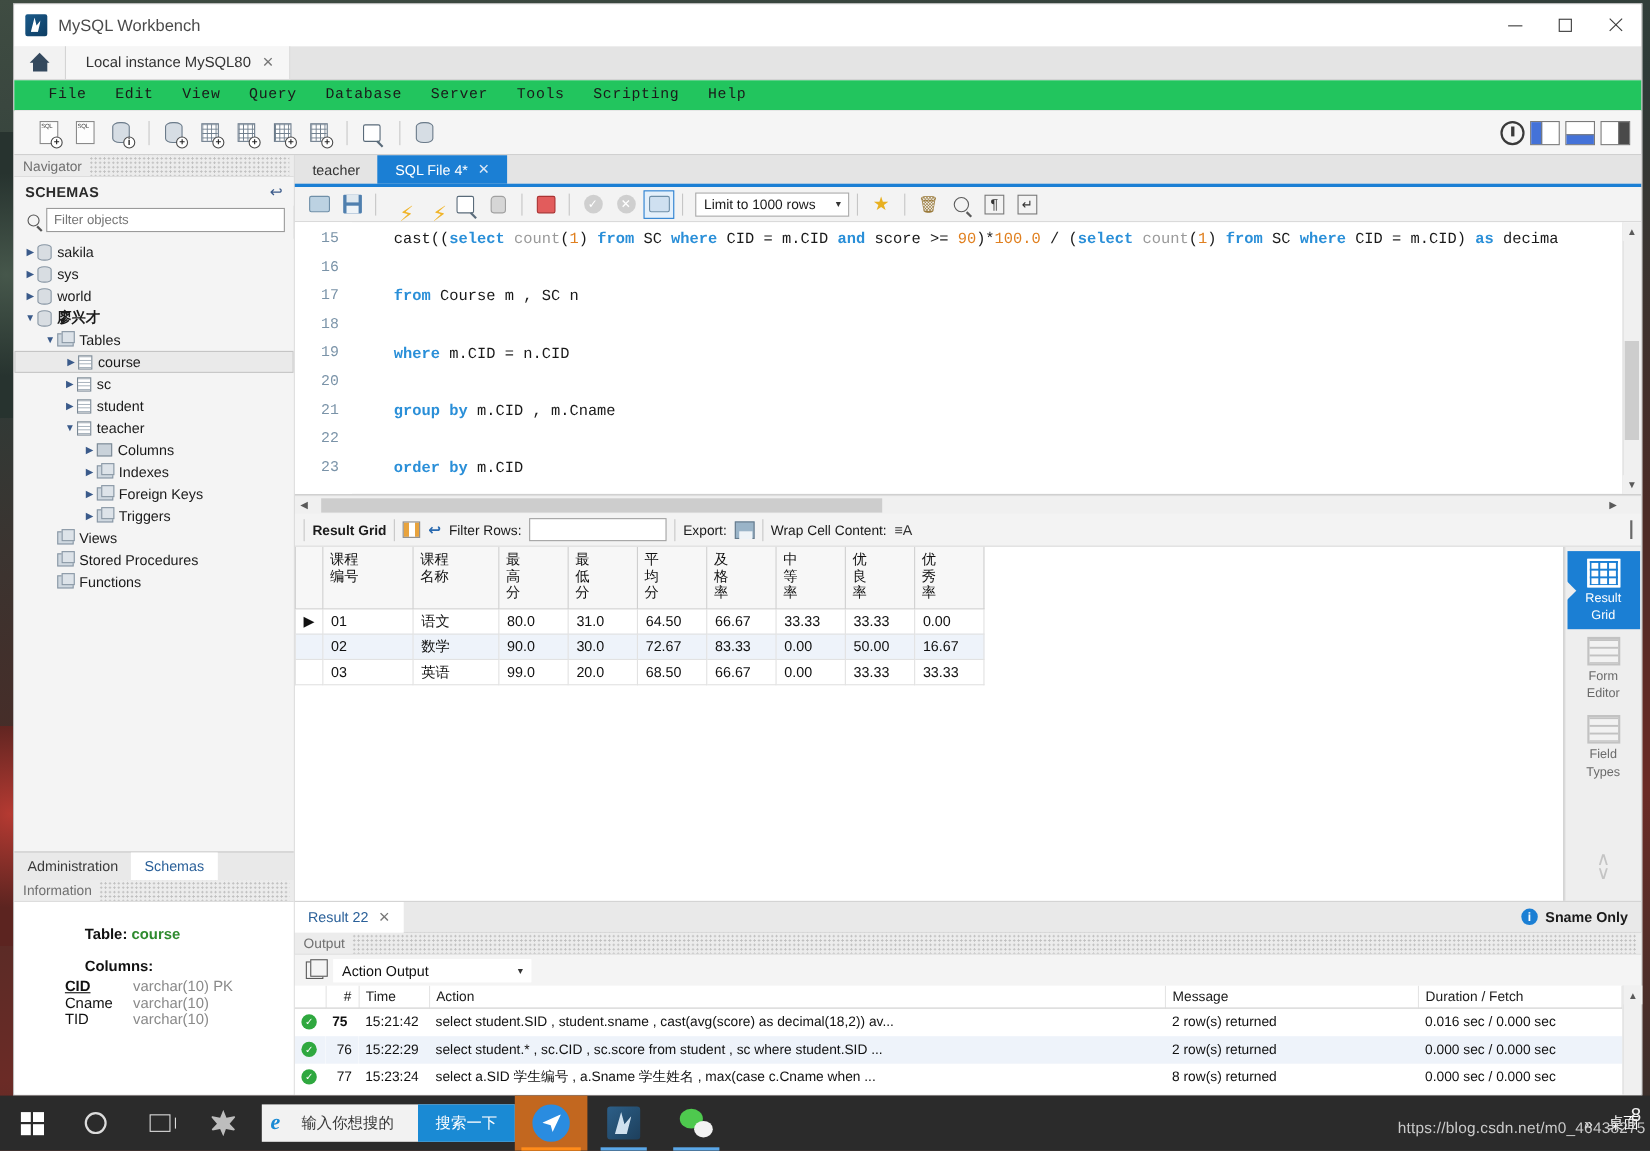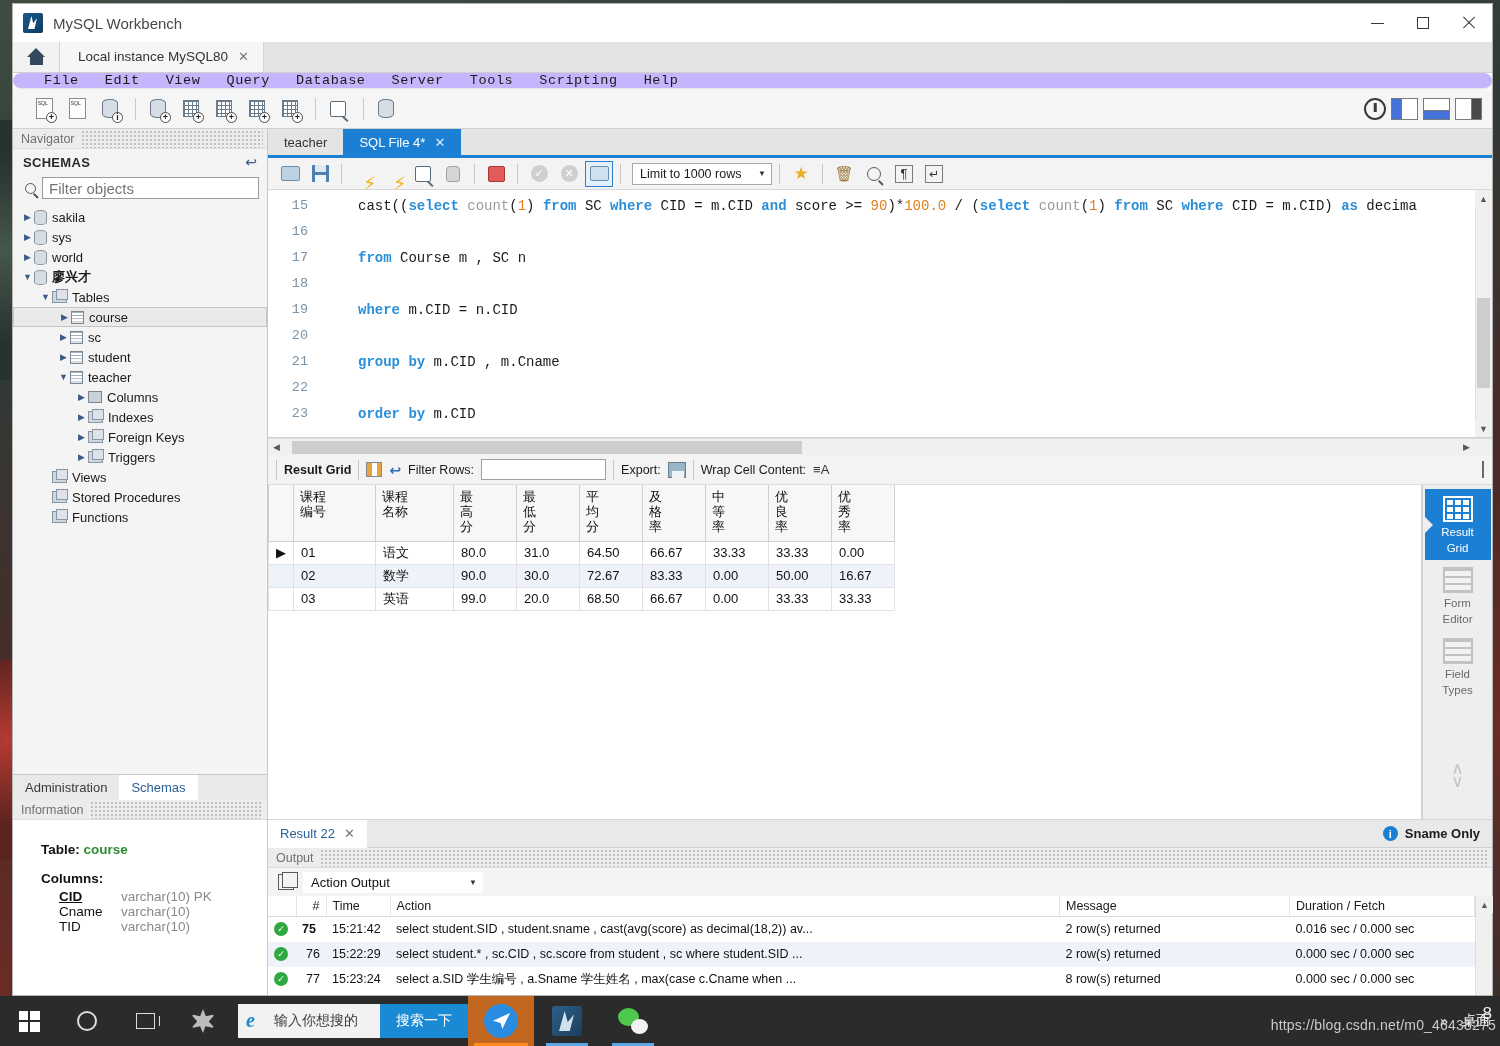--- a/index.html
+++ b/index.html
@@ -86,26 +86,25 @@
   .conn-tab {
     height: 31px; background: #f6f6f6;
     padding: 0 14px 0 18px; display: flex; align-items: center; gap: 10px;
     border-right: 1px solid #d4d4d4;
     font-size: 13.5px; color: #333;
   }
   .tab-x { color: #777; font-size: 13px; }
 
   
   .menubar {
-    height: 16px; background: #c4b5fd; display: flex; align-items: center;
+    height: 28px; background: #22c55e; display: flex; align-items: center;
     padding-left: 18px; gap: 0;
     font-family: "Liberation Mono", "DejaVu Sans Mono", monospace;
     font-size: 13.5px; color: #1a1a1a;
     border-bottom: 1px solid #e6e6e6;
-    border-radius: 11px;
   }
   .menu-item { padding: 3px 13px; letter-spacing: 0.6px; }
 
   
   .maintoolbar {
     height: 40px; background: #f5f5f5; border-bottom: 1px solid #d0d0d0;
     display: flex; align-items: center; padding-left: 16px; position: relative;
   }
   .tb-icon {
     width: 30px; height: 30px; margin-right: 3px; position: relative;
@@ -165,21 +164,21 @@
     height: 26px; background: #f4f4f4; display:flex; align-items:center;
     padding: 0 10px; justify-content: space-between;
   }
   .schemas-title { font-weight: bold; font-size: 13px; color:#2a2a2a; letter-spacing:0.3px; }
   .refresh-ico { color:#3a5a8a; font-size:14px; }
   .filter-row { display:flex; align-items:center; padding: 2px 8px 6px 8px; gap:6px; }
   .search-glyph { width:11px;height:11px;border:1.6px solid #555;border-radius:50%;position:relative;margin-left:4px;}
   .search-glyph::after{content:"";position:absolute;right:-4px;bottom:-4px;width:6px;height:1.6px;background:#555;transform:rotate(45deg);}
   .filter-input {
     flex:1; height: 22px; border:1px solid #9a9a9a; background:#fff;
-    font-size: 15px; padding: 0 6px; color:#777;
+    font-size: 12px; padding: 0 6px; color:#777;
     font-family:"Liberation Sans", sans-serif;
   }
   .tree { flex:1; overflow: hidden; background:#f4f4f4; padding-top: 2px; }
   .tree-row {
     height: 20px; display:flex; align-items:center; font-size:13px; color:#1a1a1a;
     white-space: nowrap;
   }
   .tree-row.selected { background:#eaeaea; border:1px solid #c5c5c5; }
   .arrow { width:13px; display:inline-block; text-align:center; color:#3a5a8a; font-size:9px; }
   .ico-db { width:13px;height:15px;background:#d8dde2;border:1px solid #8896a4;border-radius:6px/3px;margin-right:5px;flex:none;}
@@ -189,21 +188,21 @@
     background-image: linear-gradient(#9aa6b2 1px, transparent 1px);background-size: 100% 3.2px;}
   .ico-cols { width:14px;height:12px;background:#c9d2da;border:1px solid #7a8894;margin-right:5px;flex:none;}
   .bold-cn { font-weight: bold; }
 
   .sidebar-tabs { height:26px; display:flex; background:#e9e9e9; border-top:1px solid #c8c8c8; }
   .sb-tab { padding: 0 12px; display:flex; align-items:center; font-size:13px; color:#3a3a3a; }
   .sb-tab.active { background:#fff; color:#2a6099; }
 
   .info-body { height: 175px; background:#fff; padding: 22px 0 0 28px; font-size:13.5px; }
   .info-line { margin-bottom: 3px; }
-  .lbl-bold { font-weight:bold; color:#111; }
+  .lbl-bold { font-weight:bold; color:#111;margin-left:36px; }
   .val-green { color:#2f8b2f; font-weight:bold; }
   .col-row { display:flex; margin-left: 18px; }
   .col-name { width: 62px; color:#111; }
   .col-name.pk { font-weight:bold; text-decoration: underline; }
   .col-type { color:#8a8a8a; }
 
   
   .mainarea { flex:1; display:flex; flex-direction:column; min-width:0; background:#f0f0f0; }
 
   .editor-tabs { height: 26px; background:#e4e4e4; display:flex; align-items:flex-end; }

